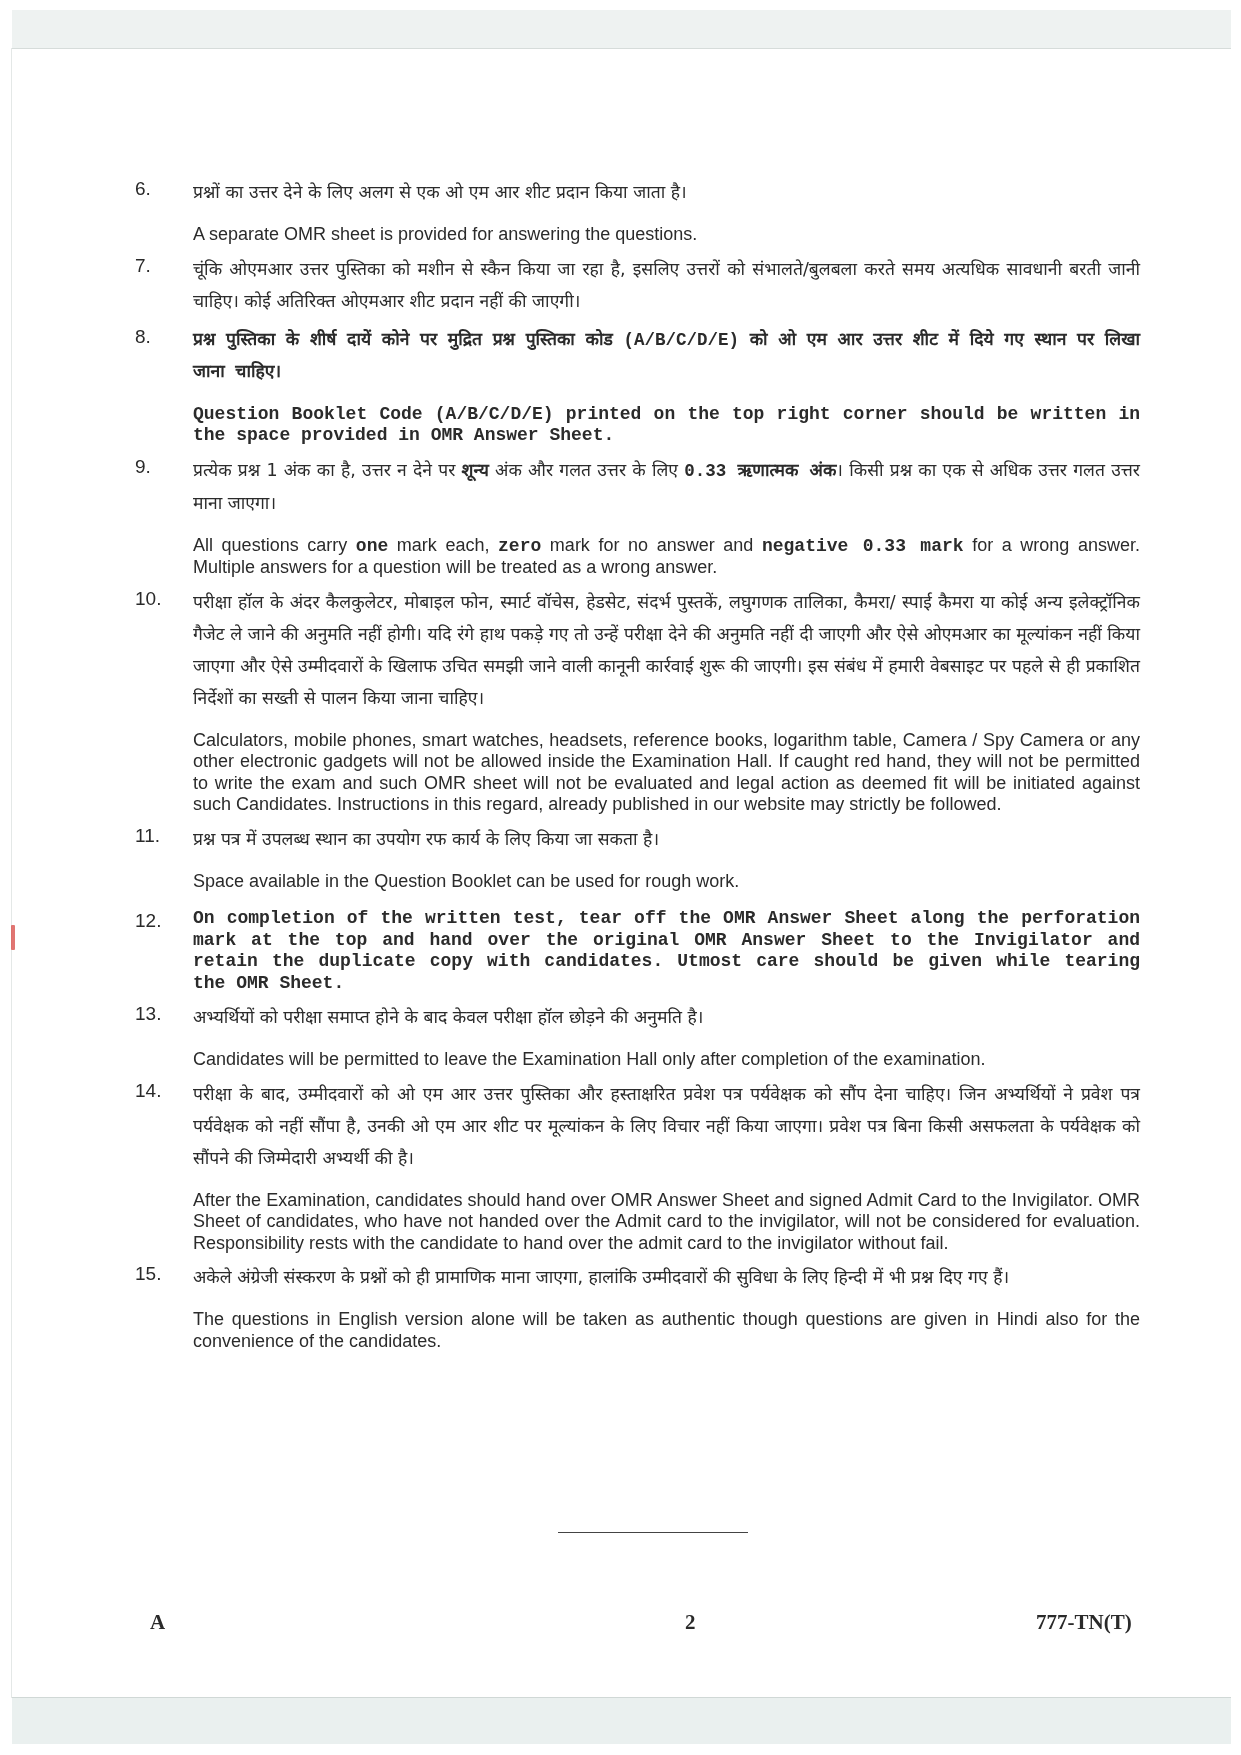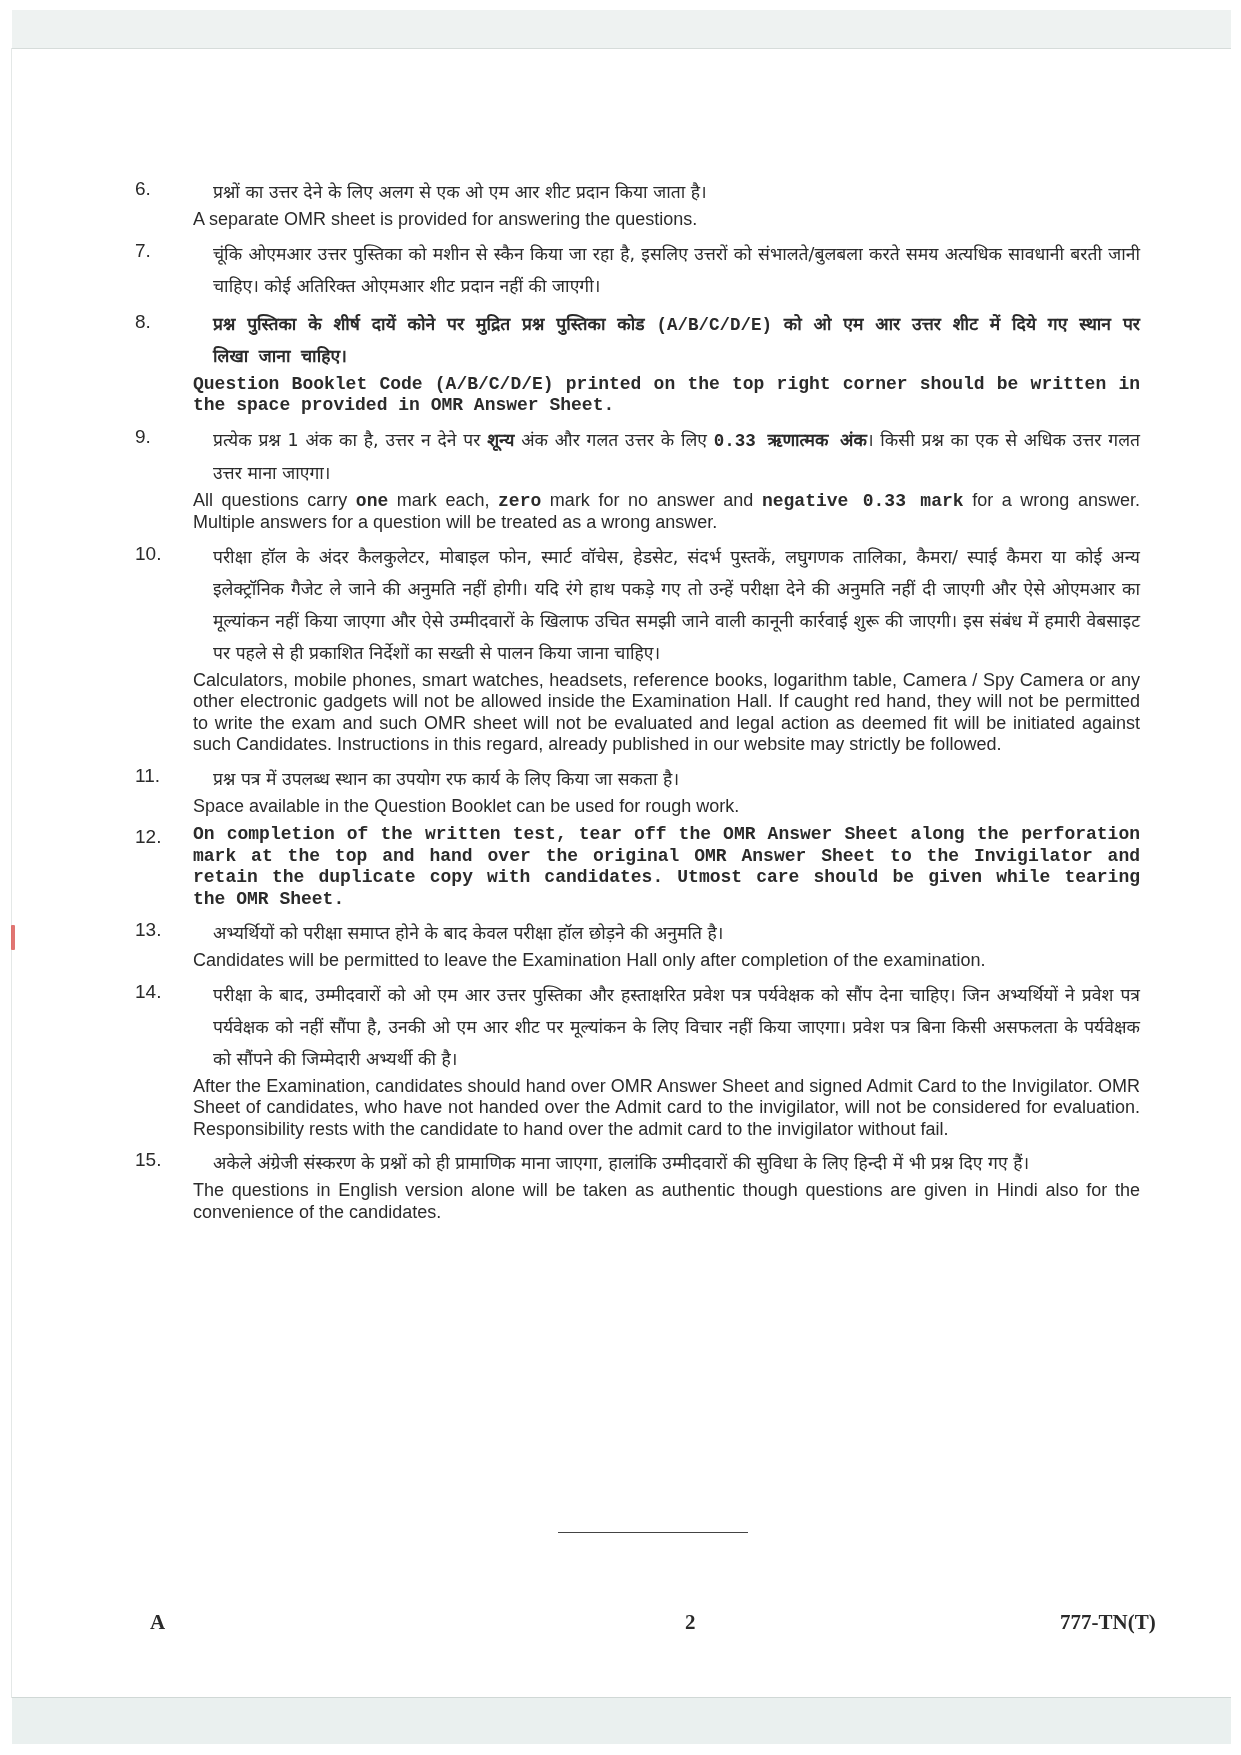--- a/index.html
+++ b/index.html
@@ -68,49 +68,48 @@
       top: 2px;
       font-size: 19px;
       color: #2a2a2a;
     }
     .hi {
       font-family: "DejaVu Sans", sans-serif;
       font-size: 17.5px;
       line-height: 32px;
       color: #2b2b2b;
       text-align: justify;
-      margin-left: 20px;
     }
     .en {
       font-size: 18px;
       line-height: 21.5px;
       color: #2b2b2b;
       text-align: justify;
-      margin-top: 1px;
+      margin-top: 16px;
     }
     .bold { font-weight: bold; font-family: Liberation Mono, monospace; }
     .separator {
       position: absolute;
       left: 558px;
       top: 1532px;
       width: 190px;
       height: 1px;
       background: #444444;
     }
     .footer {
       position: absolute;
       top: 1610px;
       font-family: "Liberation Serif", "DejaVu Serif", serif;
       font-weight: bold;
       font-size: 21px;
       color: #2a2a2a;
     }
     .footer-left { left: 150px; }
     .footer-center { left: 685px; }
-    .footer-right { left: 1060px; }
+    .footer-right { left: 1036px; }
   </style>
 </head>
 <body>
 
 <div class="scan-band-top"></div>
 <div class="scan-edge-left"></div>
 <div class="red-mark"></div>
 
 <div class="instructions">
 

